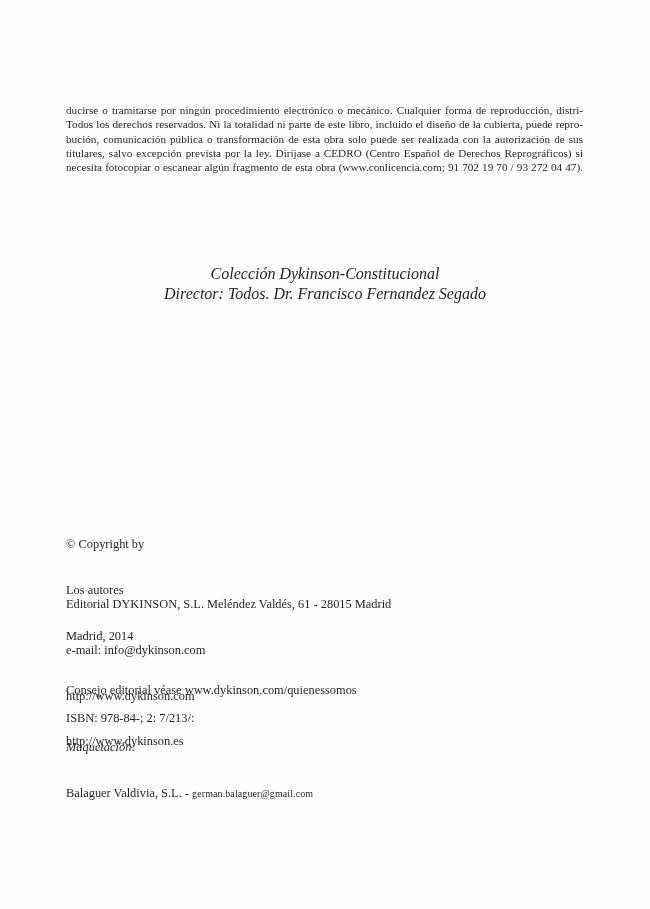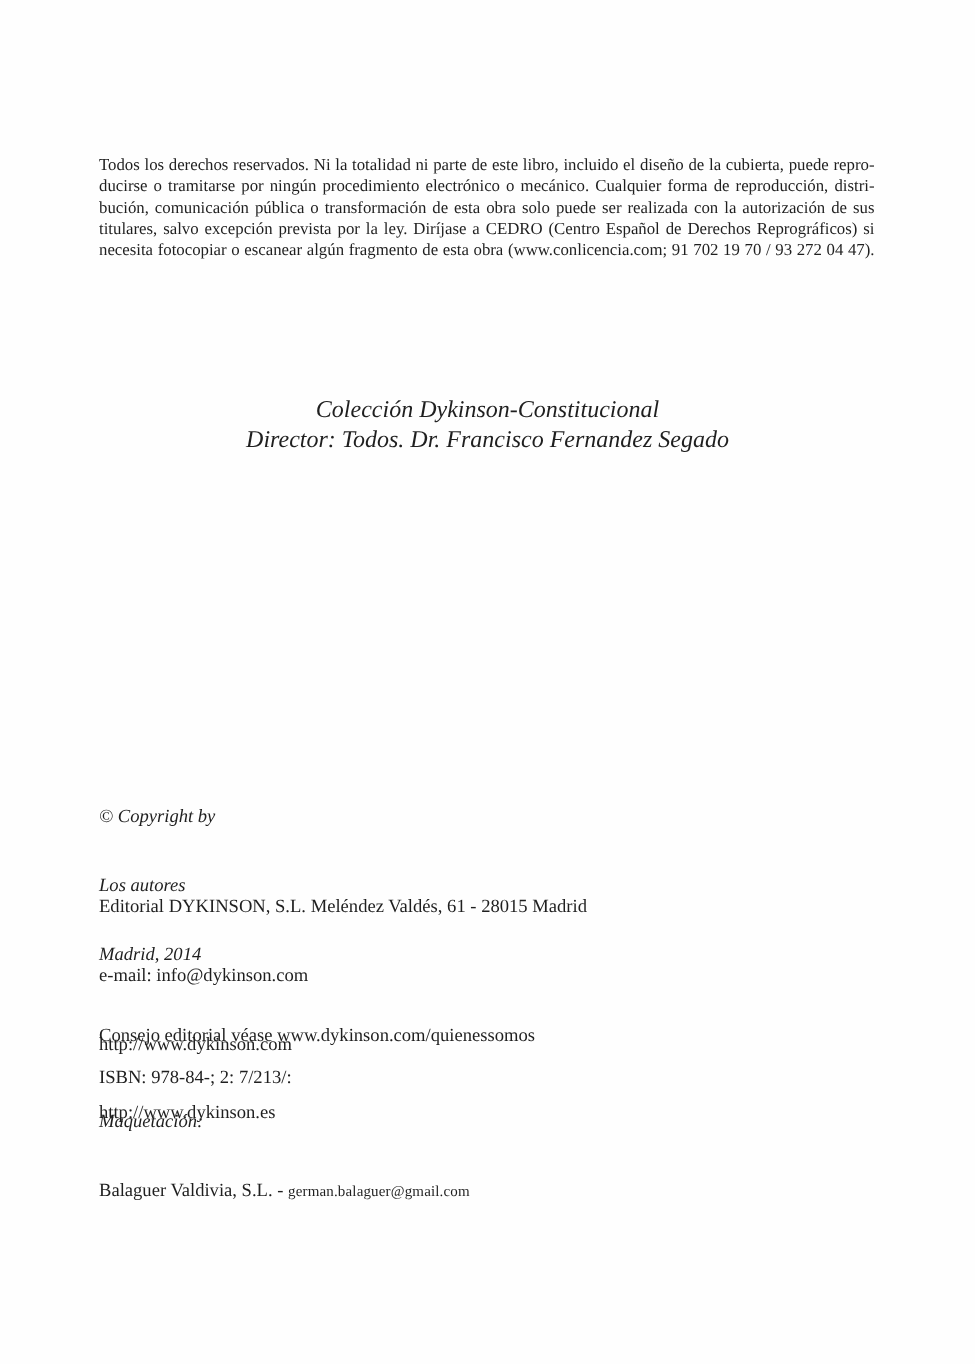--- a/index.html
+++ b/index.html
@@ -46,39 +46,39 @@
     line-height: 19.5px;
   }
   
   .block {
     position: absolute;
     left: 66px;
     font-size: 12.4px;
     line-height: 15.2px;
     white-space: pre;
   }
-  .block-copyright   { top: 507px; font-style: italic; }
+  .block-copyright   { top: 507px; }
   .block-publisher   { top: 567px; }
   .block-consejo     { top: 653px; }
   .block-isbn        { top: 681px; }
   .block-maquetacion { top: 710px; }
   .italic { font-style: italic; }
   .small-email {
     font-size: 10px;
     letter-spacing: 0.1px;
   }
 </style>
 </head>
 <body>
 
 <div class="page">
 
   <div class="legal">
+    <div class="jline">ducirse o tramitarse por ningún procedimiento electrónico o mecánico. Cualquier forma de reproducción, distri-</div>
     <div class="jline">Todos los derechos reservados. Ni la totalidad ni parte de este libro, incluido el diseño de la cubierta, puede repro-</div>
-    <div class="jline">ducirse o tramitarse por ningún procedimiento electrónico o mecánico. Cualquier forma de reproducción, distri-</div>
     <div class="jline">bución, comunicación pública o transformación de esta obra solo puede ser realizada con la autorización de sus</div>
     <div class="jline">titulares, salvo excepción prevista por la ley. Diríjase a CEDRO (Centro Español de Derechos Reprográficos) si</div>
     <div class="jline">necesita fotocopiar o escanear algún fragmento de esta obra (www.conlicencia.com; 91 702 19 70 / 93 272 04 47).</div>
   </div>
 
   <div class="series">
     <div>Colección Dykinson-Constitucional</div>
     <div>Director: Todos. Dr. Francisco Fernandez Segado</div>
   </div>
 

